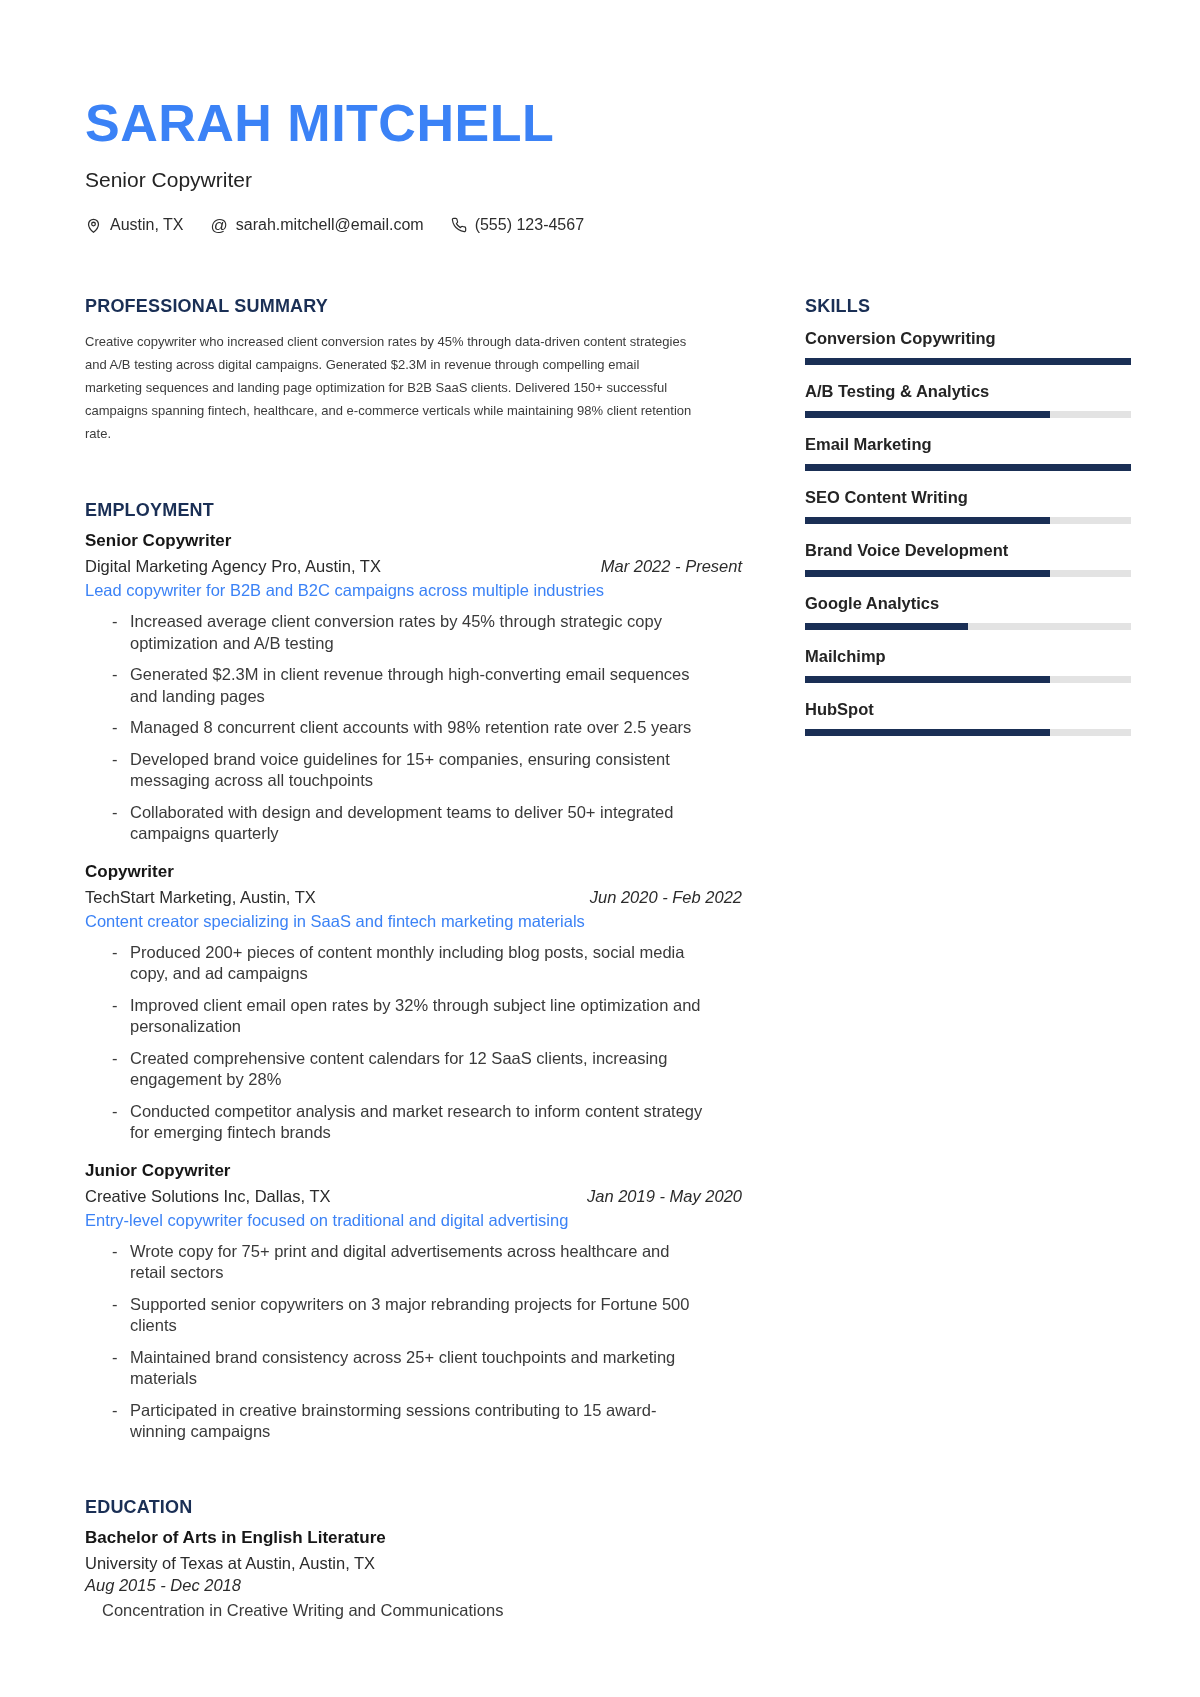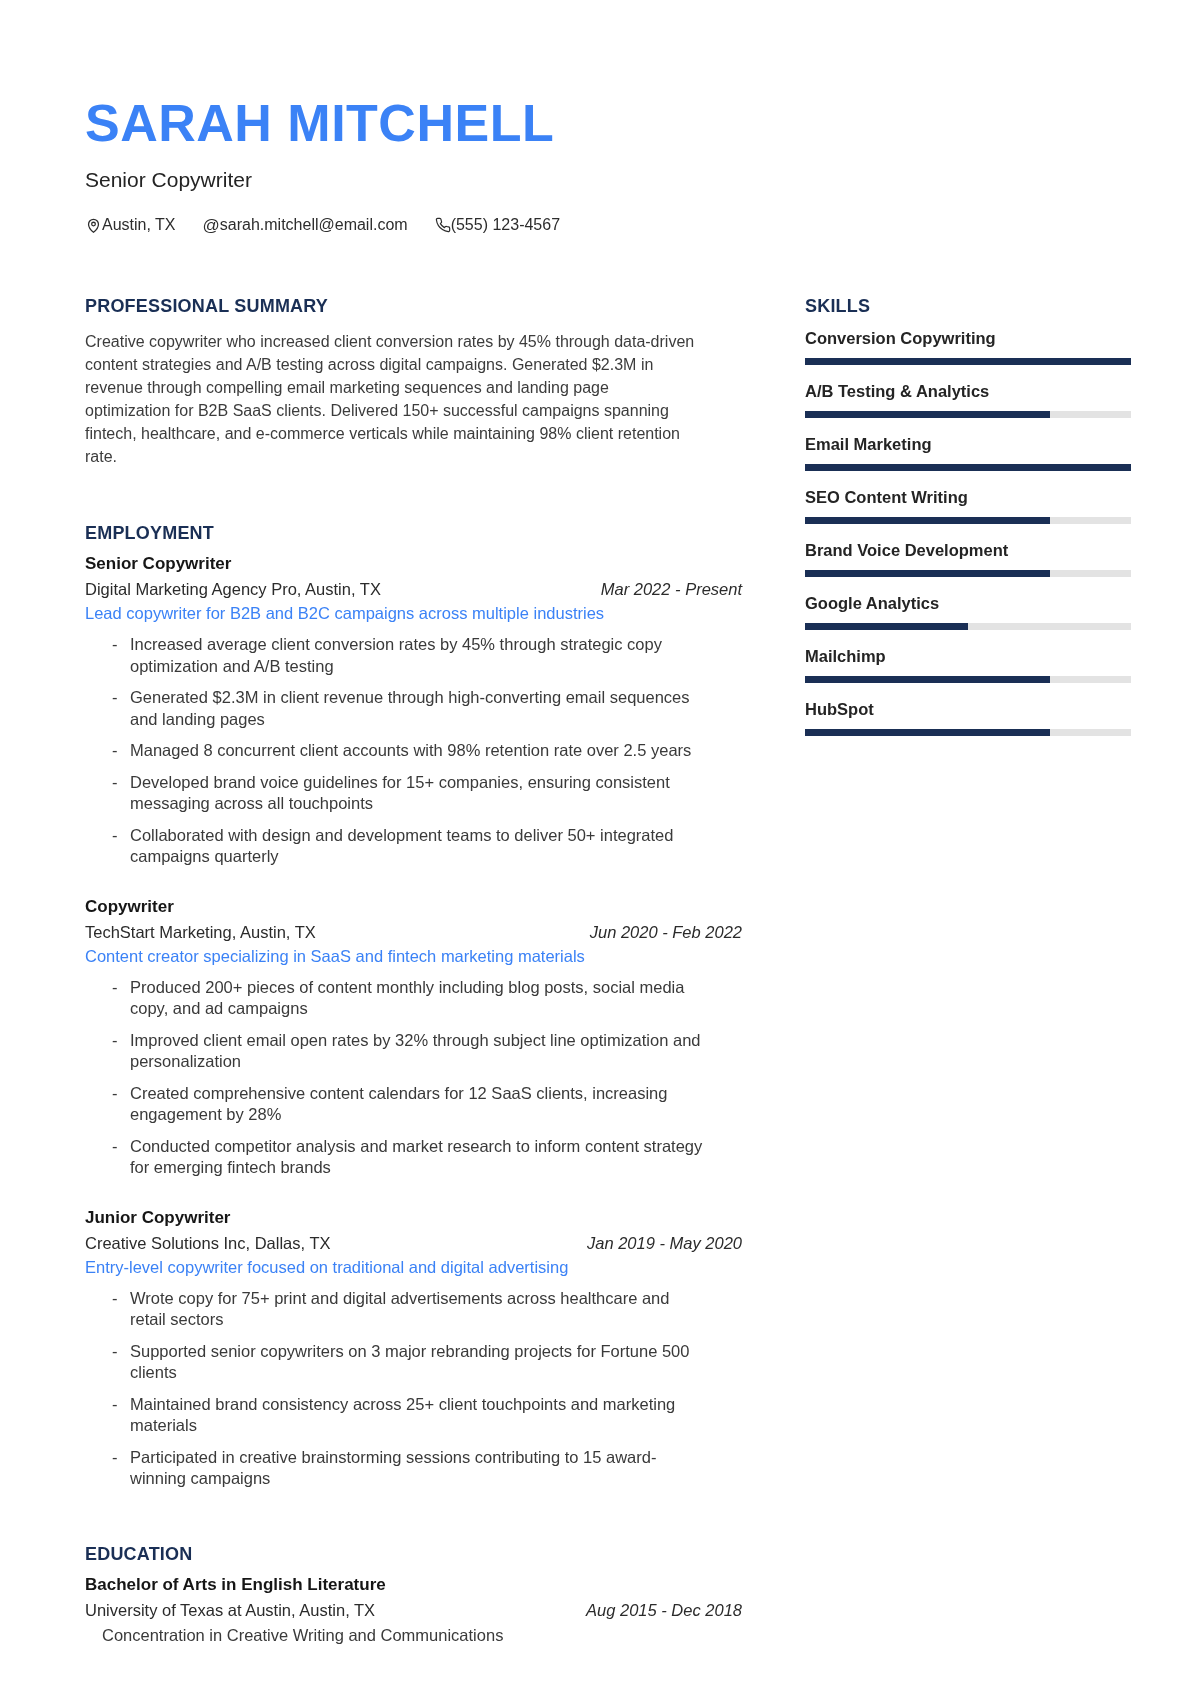--- a/index.html
+++ b/index.html
@@ -28,49 +28,49 @@
     color: #242424;
   }
   .contact-row {
     margin-top: 24px;
     display: flex;
     align-items: center;
     gap: 27px;
     font-size: 16px;
     color: #2d2d2d;
   }
-  .contact-item { display: inline-flex; align-items: center; gap: 0; }
+  .contact-item { display: inline-flex; align-items: center; gap: 8px; }
   .contact-item svg { display: block; }
   .at-glyph { font-size: 17px; color: #2d2d2d; line-height: 1; }
 
   
   .columns { margin-top: 60px; display: flex; gap: 18px; }
   .main-col { width: 657px; margin-right: 45px; flex: none; }
   .side-col { width: 326px; flex: none; }
 
   .section-heading {
     font-size: 18px;
     font-weight: 700;
     color: #1a2f55;
     letter-spacing: 0.2px;
     line-height: 24px;
   }
 
   
   .summary-text {
     margin-top: 12px;
     width: 612px;
-    font-size: 16px;
+    font-size: 13px;
     line-height: 23px;
     color: #3c3c3c;
   }
 
   
   .employment-section { margin-top: 53px; }
-  .job { margin-top: 28px; }
+  .job { margin-top: 16px; }
   .job.first { margin-top: 8px; }
   .job-title {
     font-size: 17px;
     font-weight: 700;
     color: #161616;
     line-height: 22px;
   }
   .job-meta {
     margin-top: 3px;
     display: flex;
@@ -115,20 +115,21 @@
     line-height: 22px;
   }
   .edu-meta {
     margin-top: 3px;
     display: flex;
     justify-content: space-between;
     align-items: baseline;
     font-size: 16.5px;
     color: #2b2b2b;
     line-height: 22px;
+    flex-direction: column;
   }
   .edu-note {
     margin-top: 3px;
     font-size: 16.5px;
     color: #3a3a3a;
     line-height: 22px;
     margin-left: 17px;
   }
 
   

